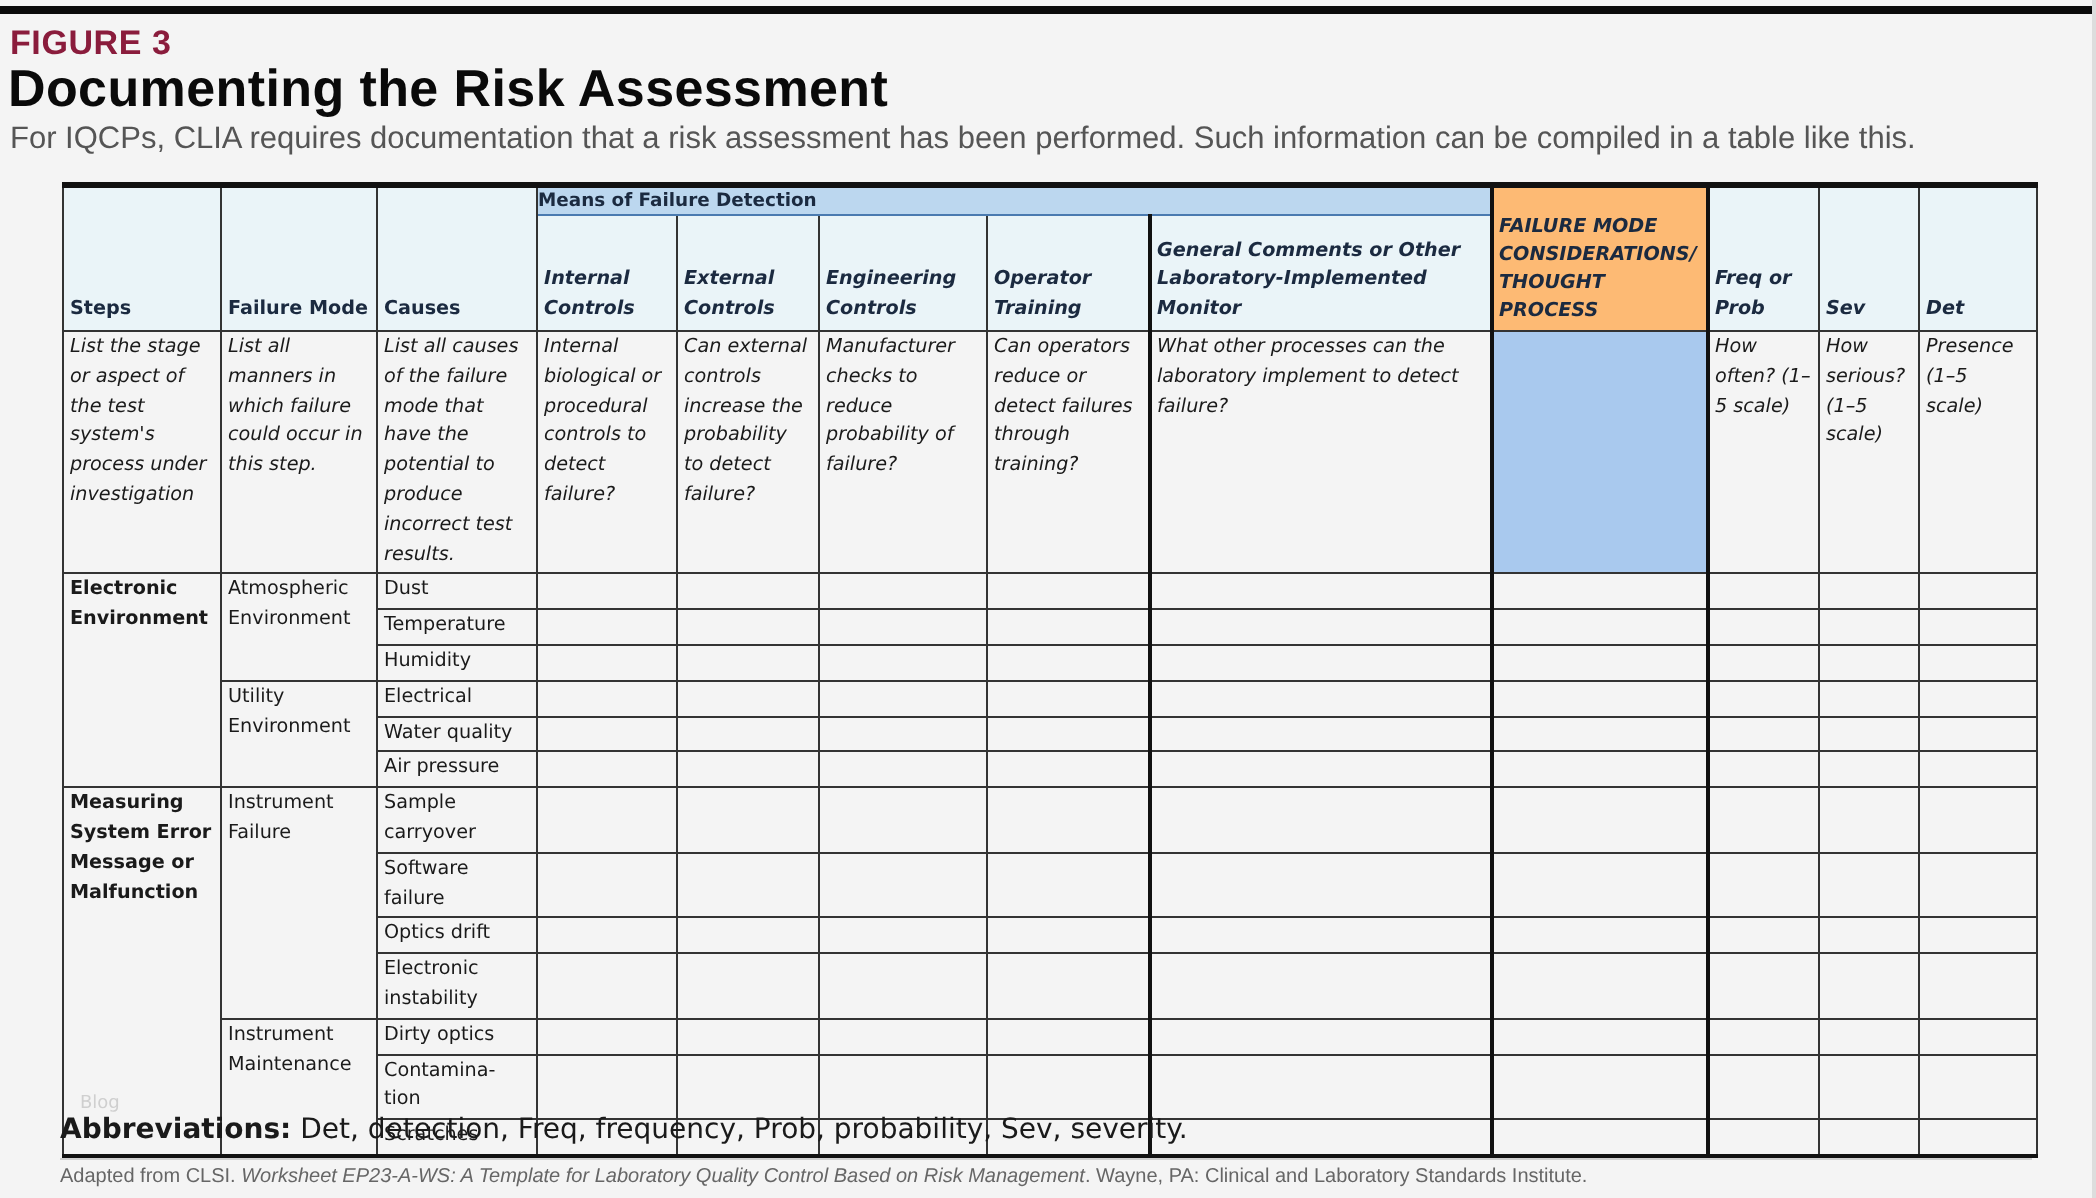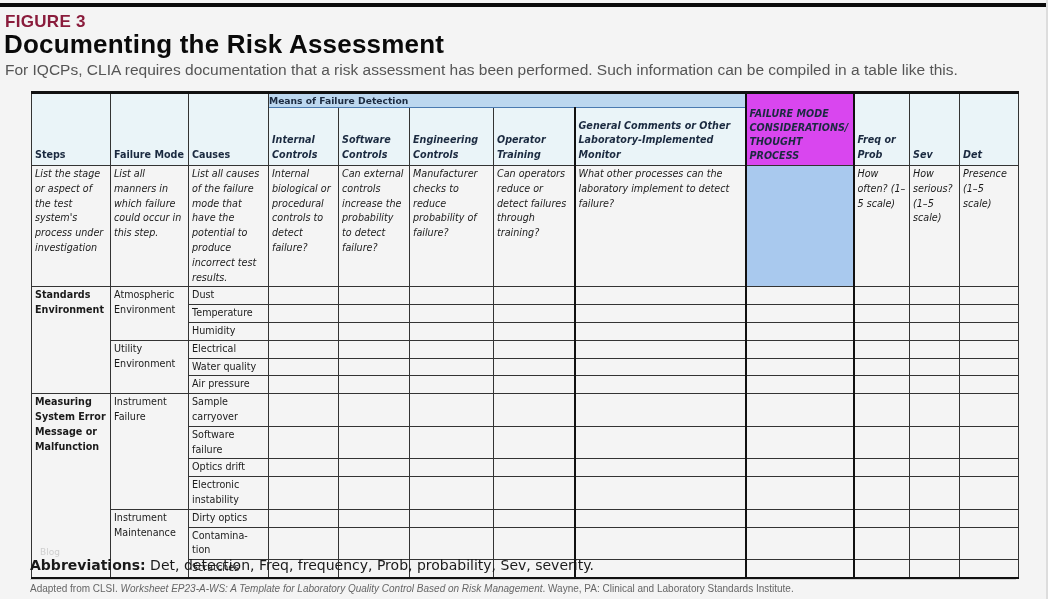--- a/index.html
+++ b/index.html
@@ -13,21 +13,21 @@
   .fig-title { position: absolute; left: 4px; top: 29px; font-size: 26px; font-weight: bold; color: #0a0a0a; letter-spacing: 0.2px; }
   .fig-sub { position: absolute; left: 5px; top: 61px; font-size: 15.5px; color: #555; white-space: nowrap; }
 
   table.risk { position: absolute; left: 31px; top: 91px; border-collapse: collapse; table-layout: fixed;
     font-family: "DejaVu Sans", sans-serif; font-size: 9.6px; color: #1a1a1a; }
   table.risk td, table.risk th { border: 1px solid #333; vertical-align: top; padding: 1px 3px; line-height: 14.8px; font-weight: normal; }
   table.risk th { background: #eaf4f8; color: #1b2a40; font-weight: bold; text-align: left; vertical-align: bottom; padding-bottom: 2px; }
   table.risk th.italic { font-style: italic; }
   table.risk th.group { background: #bcd7ef; font-style: normal; vertical-align: middle; padding: 0; height: 15px; line-height: 13px; font-size: 9.2px; border-bottom: 1px solid #4a7ab0; }
   table.risk td.blue { background: #a9c9ee; color: #1b2a40; font-weight: bold; font-style: italic; text-align: center; vertical-align: top; line-height: 14px; padding-top: 0; }
-  table.risk th.blue { background: #d946ef; color: #1b2a40; vertical-align: bottom; padding-bottom: 2px; line-height: 14px; margin-left: 32px; }
+  table.risk th.blue { background: #fdba74; color: #1b2a40; vertical-align: bottom; padding-bottom: 2px; line-height: 14px; margin-left: 32px; }
   table.risk tr.desc td { font-style: italic; height: 115px; }
   table.risk td.bold { font-weight: bold; }
   .thick-top td { border-top: 2px solid #111; }
   table.risk { border-top: 3px solid #111; border-bottom: 2px solid #111; }
   td.thick-l, th.thick-l { border-left: 2px solid #111 !important; }
   td.light-l, th.light-l { border-left: 1px solid #999 !important; }
 
   .ghost { position: absolute; left: 40px; top: 547px; font-size: 9px; color: #cfcfcf; font-family: "DejaVu Sans", sans-serif; text-align: right; }
   .abbrev { position: absolute; left: 30px; top: 557px; font-family: "DejaVu Sans", sans-serif; font-size: 14px; color: #1a1a1a; white-space: nowrap; }
   .abbrev b { font-weight: bold; }
@@ -66,21 +66,21 @@
       <th rowspan="2">Failure Mode</th>
       <th rowspan="2">Causes</th>
       <th colspan="5" class="group">Means of Failure Detection</th>
       <th rowspan="2" class="blue italic thick-l">FAILURE MODE CONSIDERATIONS/ THOUGHT PROCESS</th>
       <th rowspan="2" class="italic thick-l">Freq or Prob</th>
       <th rowspan="2" class="italic light-l">Sev</th>
       <th rowspan="2" class="italic light-l">Det</th>
     </tr>
     <tr style="height:58px">
       <th class="italic">Internal Controls</th>
-      <th class="italic">Software Controls</th>
+      <th class="italic">External Controls</th>
       <th class="italic light-l">Engineering Controls</th>
       <th class="italic">Operator Training</th>
       <th class="italic thick-l">General Comments or Other Laboratory-Implemented Monitor</th>
     </tr>
   </thead>
   <tbody>
     <tr class="desc">
       <td>List the stage or aspect of the test system's process under investigation</td>
       <td>List all manners in which failure could occur in this step.</td>
       <td>List all causes of the failure mode that have the potential to produce incorrect test results.</td>
@@ -89,21 +89,21 @@
       <td class="light-l">Manufacturer checks to reduce probability of failure?</td>
       <td>Can operators reduce or detect failures through training?</td>
       <td class="thick-l">What other processes can the laboratory implement to detect failure?</td>
       <td class="blue thick-l" style="font-style:normal"></td>
       <td class="thick-l">How often? (1–5 scale)</td>
       <td class="light-l">How serious? (1–5 scale)</td>
       <td class="light-l">Presence (1–5 scale)</td>
     </tr>
 
     <tr class="thick-top">
-      <td rowspan="6" class="bold">Standards Environment</td>
+      <td rowspan="6" class="bold">Electronic Environment</td>
       <td rowspan="3">Atmospheric Environment</td>
       <td>Dust</td>
       <td></td>
         <td></td>
         <td class="light-l"></td>
         <td></td>
         <td class="thick-l"></td>
         <td class="thick-l"></td>
         <td class="thick-l"></td>
         <td class="light-l"></td>

